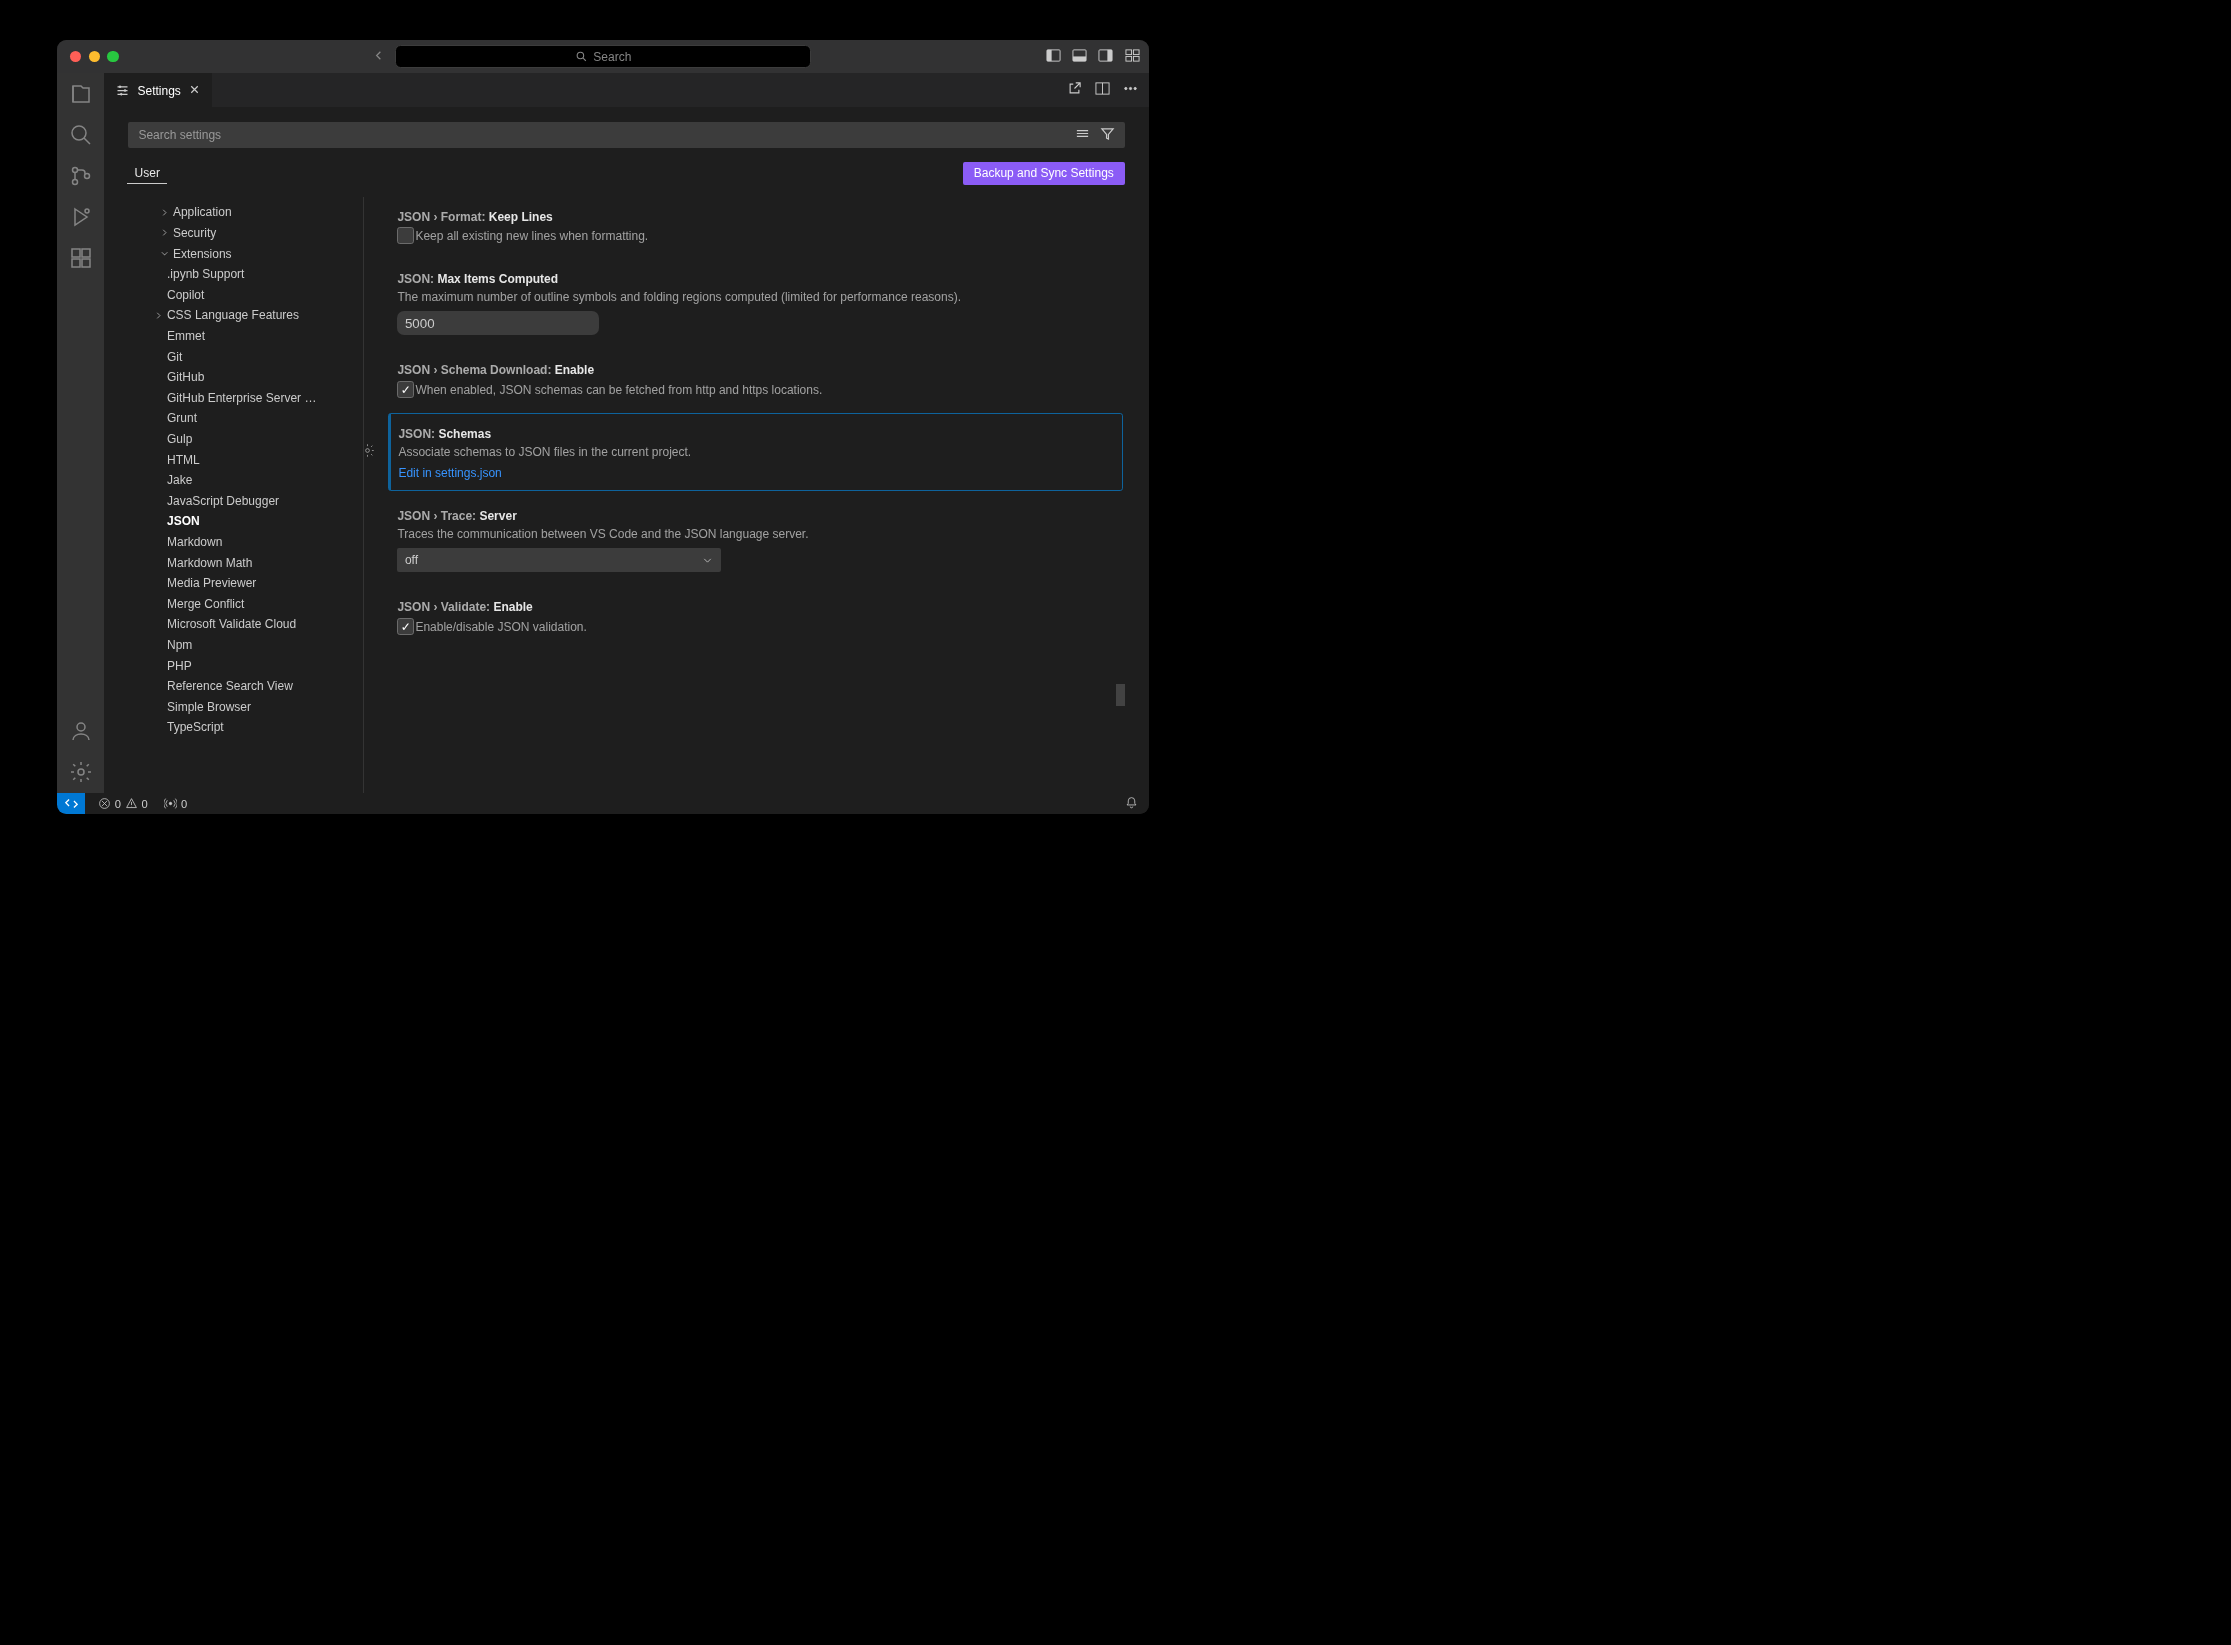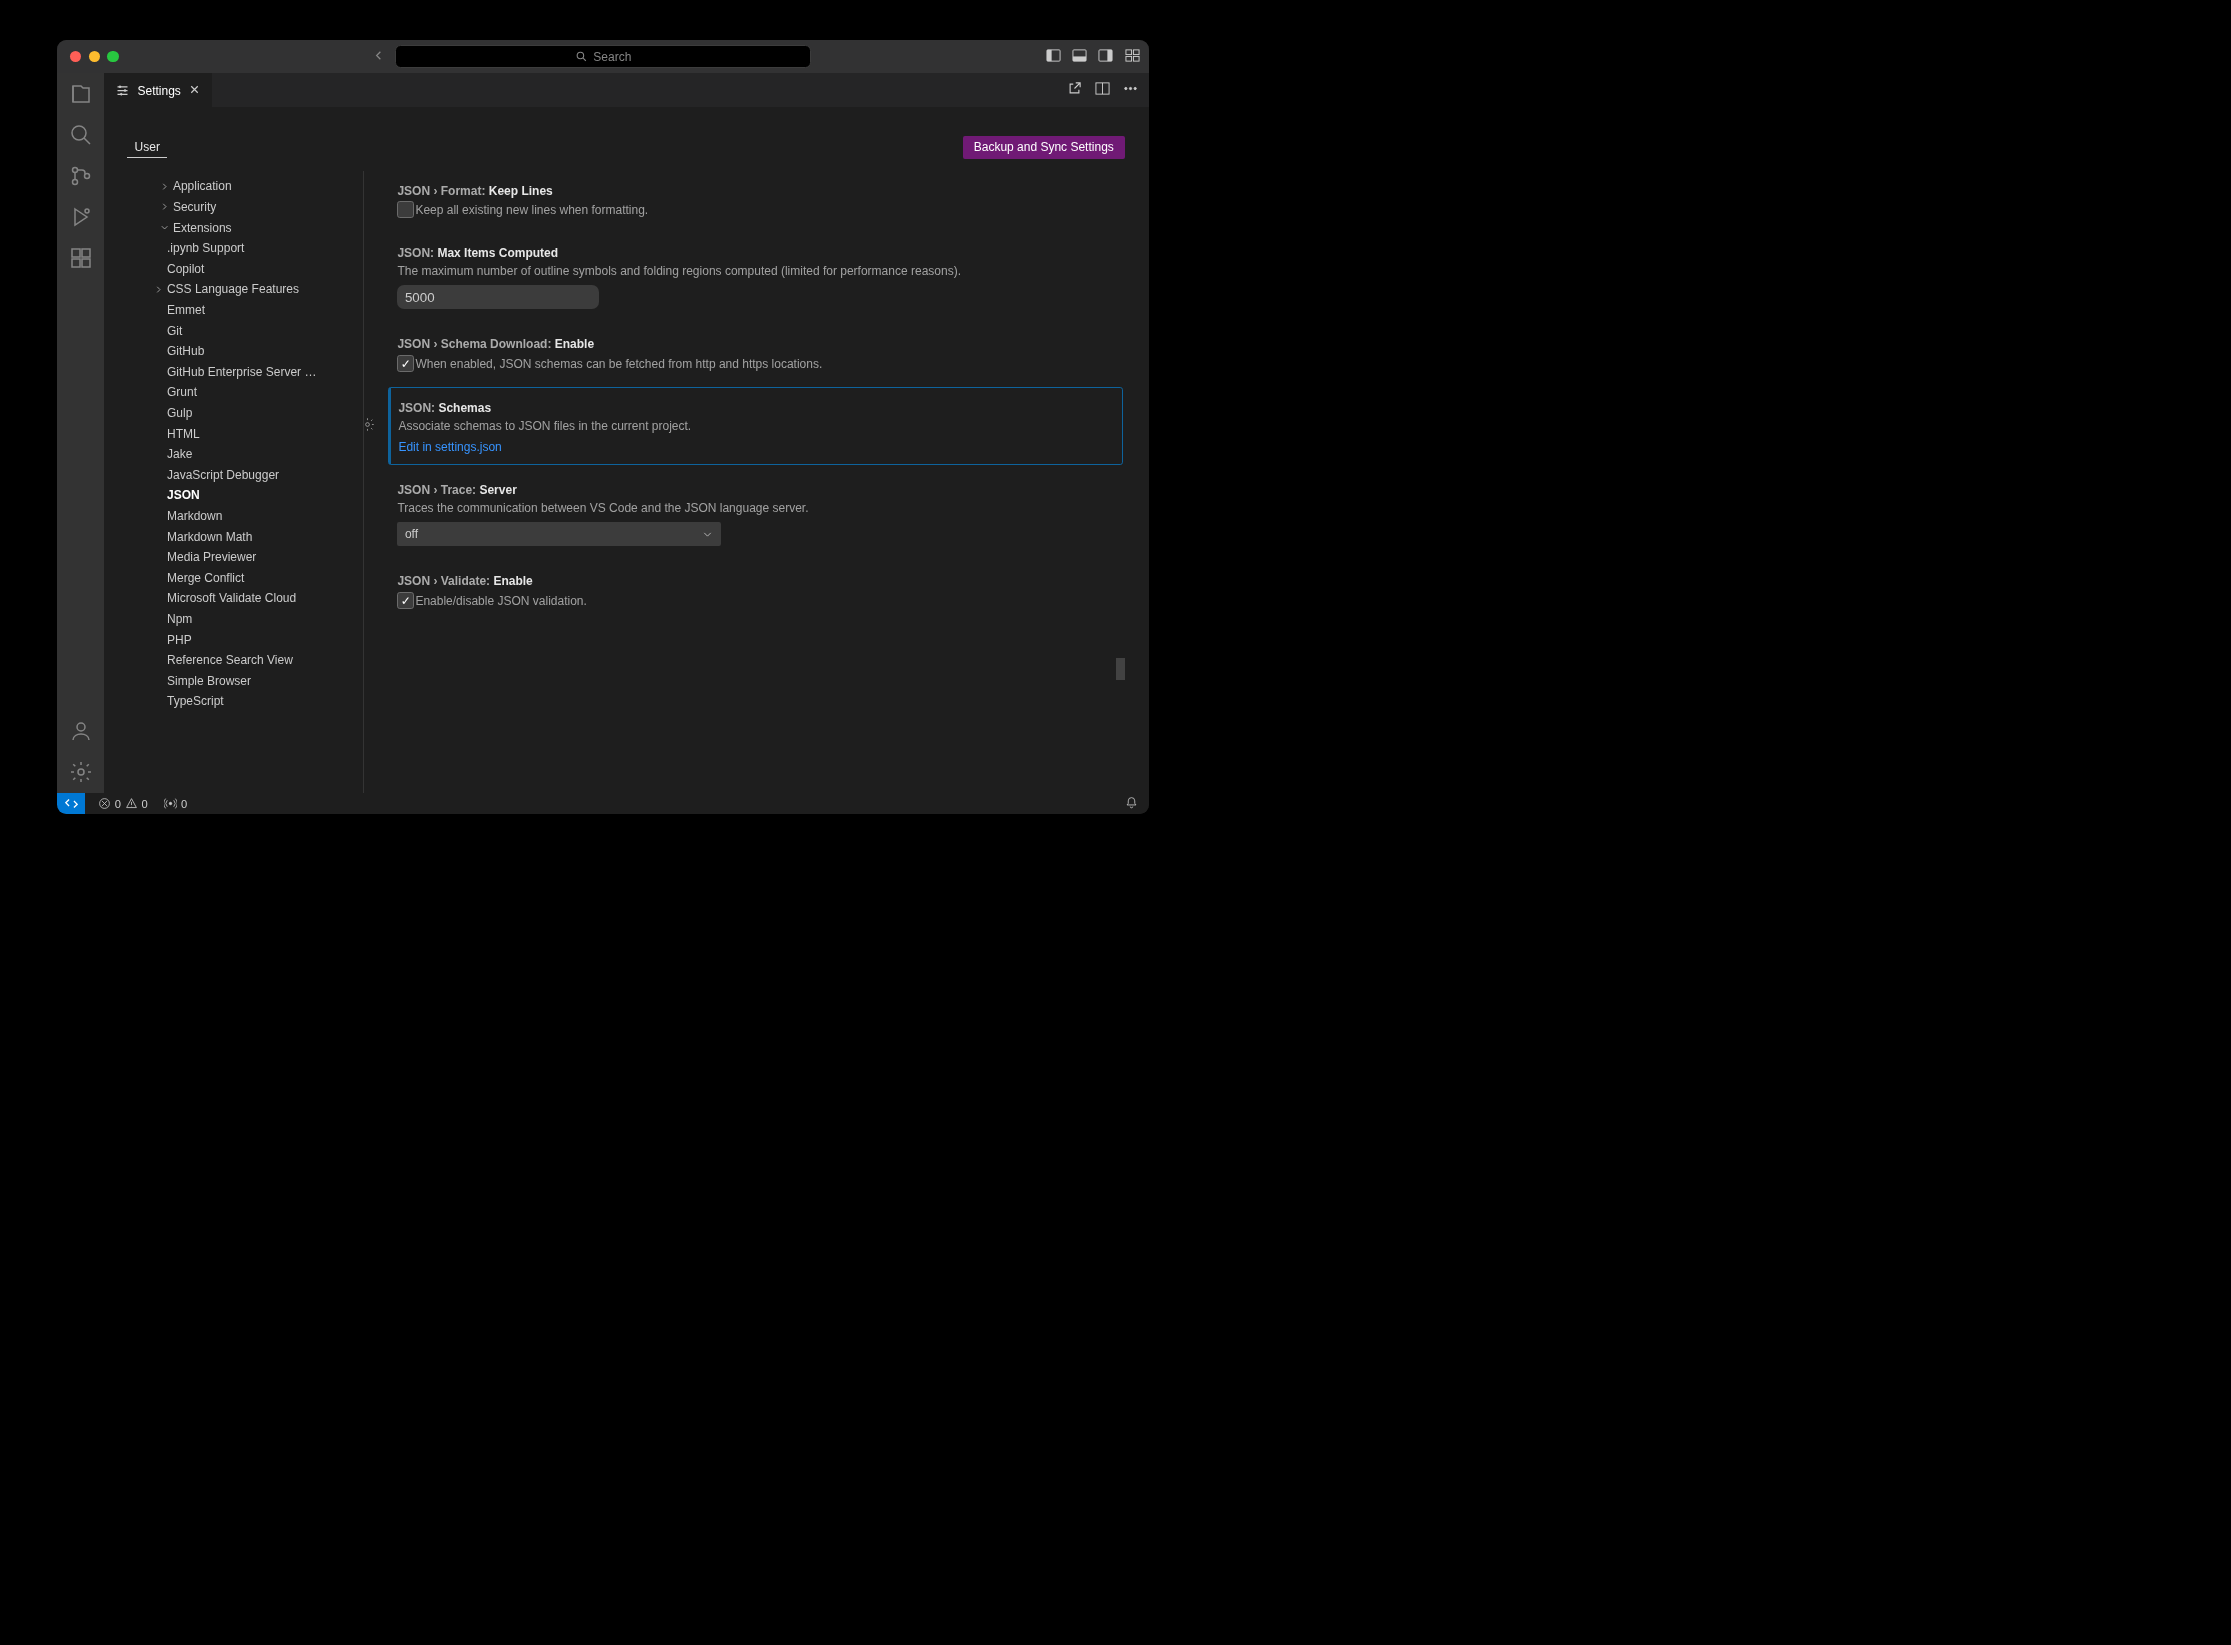--- a/index.html
+++ b/index.html
@@ -97,21 +97,21 @@
     display:flex; align-items:center;
     padding: 0 9.4px;
     color:#999;
     justify-content: space-between;
   }
   .search-settings-right { display:flex; gap:9.4px;}
   .search-settings-right svg { width:15px; height:15px; stroke:#cccccc; fill:none;}
   .tabs-row { display:flex; align-items:center; margin-top:11.2px; height:28px;}
   .scope-tab { padding: 3.7px 7.5px; color:#e7e7e7; border-bottom:0.9px solid #cccccc; margin-left:-0.9px;}
   .sync-btn {
-    margin-left:auto; background:#701a75; color:#fff; padding:4.7px 11.2px;
+    margin-left:auto; background:#8b5cf6; color:#fff; padding:4.7px 11.2px;
     border-radius:1.9px; font-size:12px;text-align:right;
   }
   .settings-content { flex:1; display:flex; margin-top:9.4px; min-height:0;}
   .toc {
     width: 236px;
     border-right: none;
     overflow:hidden;
     padding-top:5.6px;
     position:relative;
   }
@@ -277,20 +277,31 @@
               </svg></span>
           <span><svg viewBox="0 0 16 16">
                 <circle cx="3" cy="8" r="1.2" fill="#ccc"></circle>
                 <circle cx="8" cy="8" r="1.2" fill="#ccc"></circle>
                 <circle cx="13" cy="8" r="1.2" fill="#ccc"></circle>
               </svg></span>
         </div>
       </div>
 
       <div class="settings-body">
+        <div class="search-settings">
+          <span>Search settings</span>
+          <div class="search-settings-right">
+            <span><svg viewBox="0 0 16 16">
+                  <path d="M2 5h12M2 8h12M2 11h12" stroke-width="1.3"></path>
+                </svg></span>
+            <span><svg viewBox="0 0 16 16">
+                  <path d="M2 3h12l-5 6v5l-2-1v-4z" stroke-width="1.3"></path>
+                </svg></span>
+          </div>
+        </div>
         <div class="tabs-row">
           <div class="scope-tab">User</div>
           <div class="sync-btn">Backup and Sync Settings</div>
         </div>
 
         <div class="settings-content">
           <div class="toc">
             <div class="toc-item indent1">
                 <span class="toc-chevron">
                   <svg viewBox="0 0 16 16">

